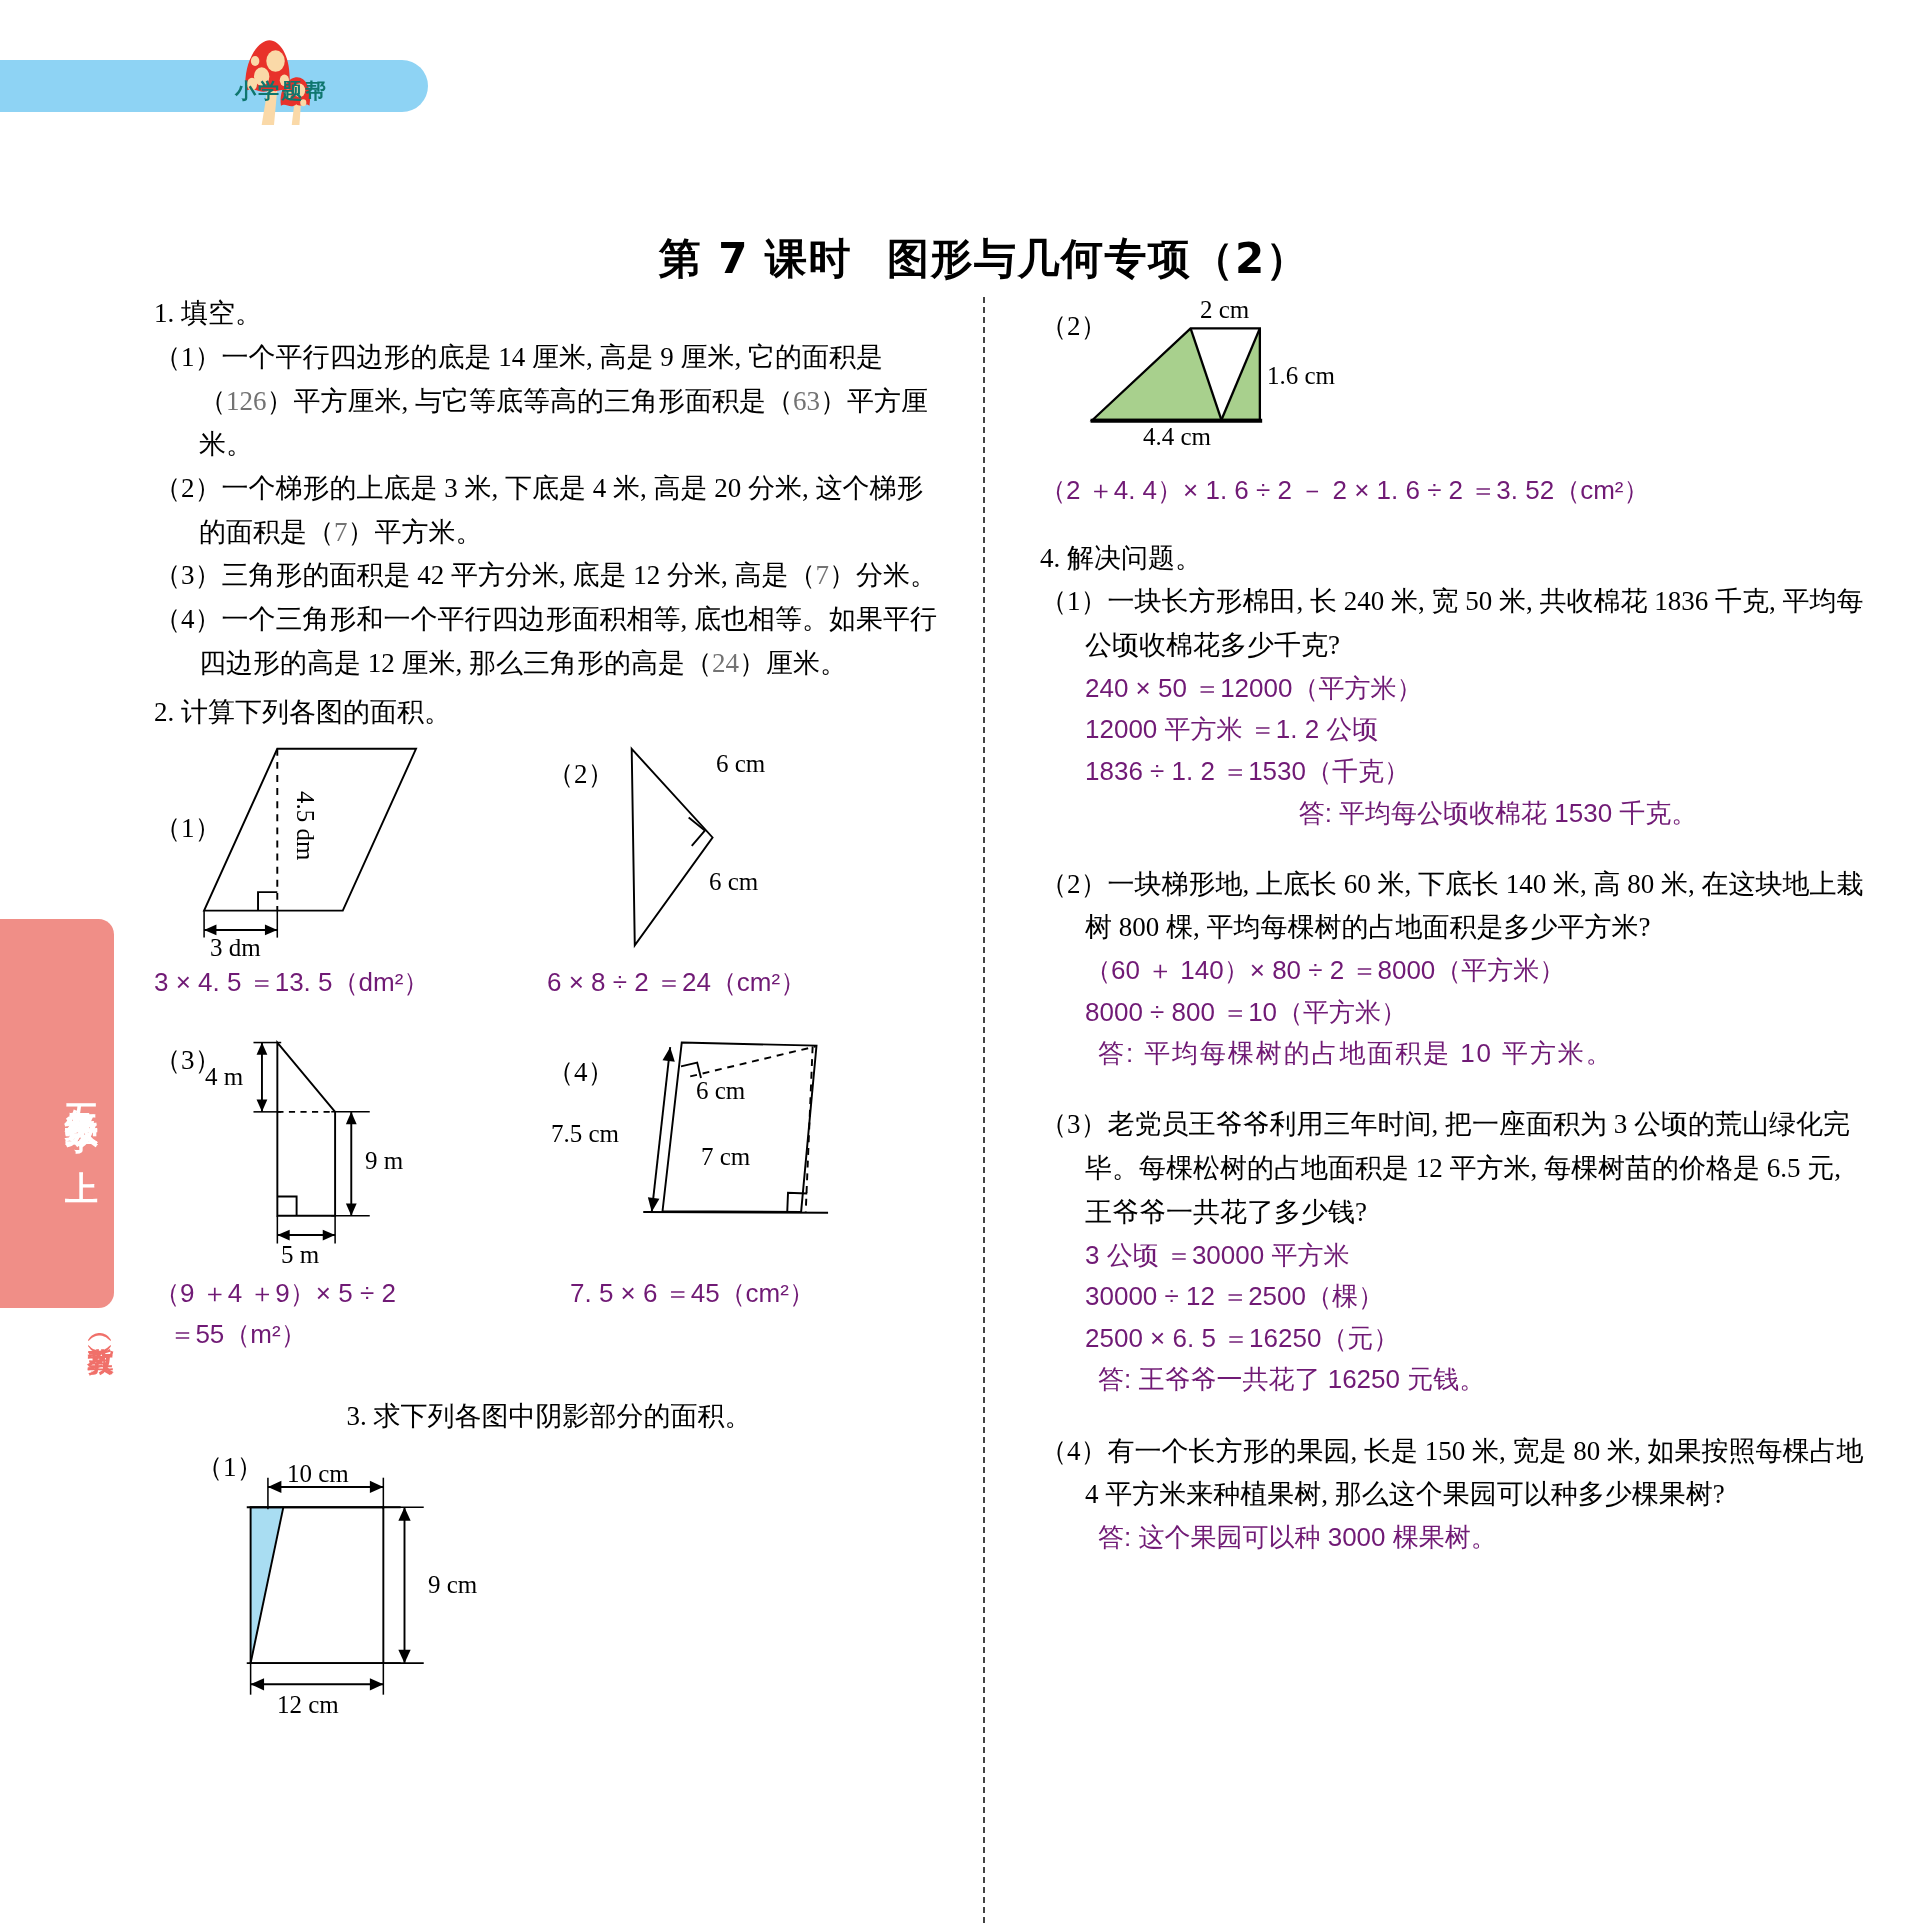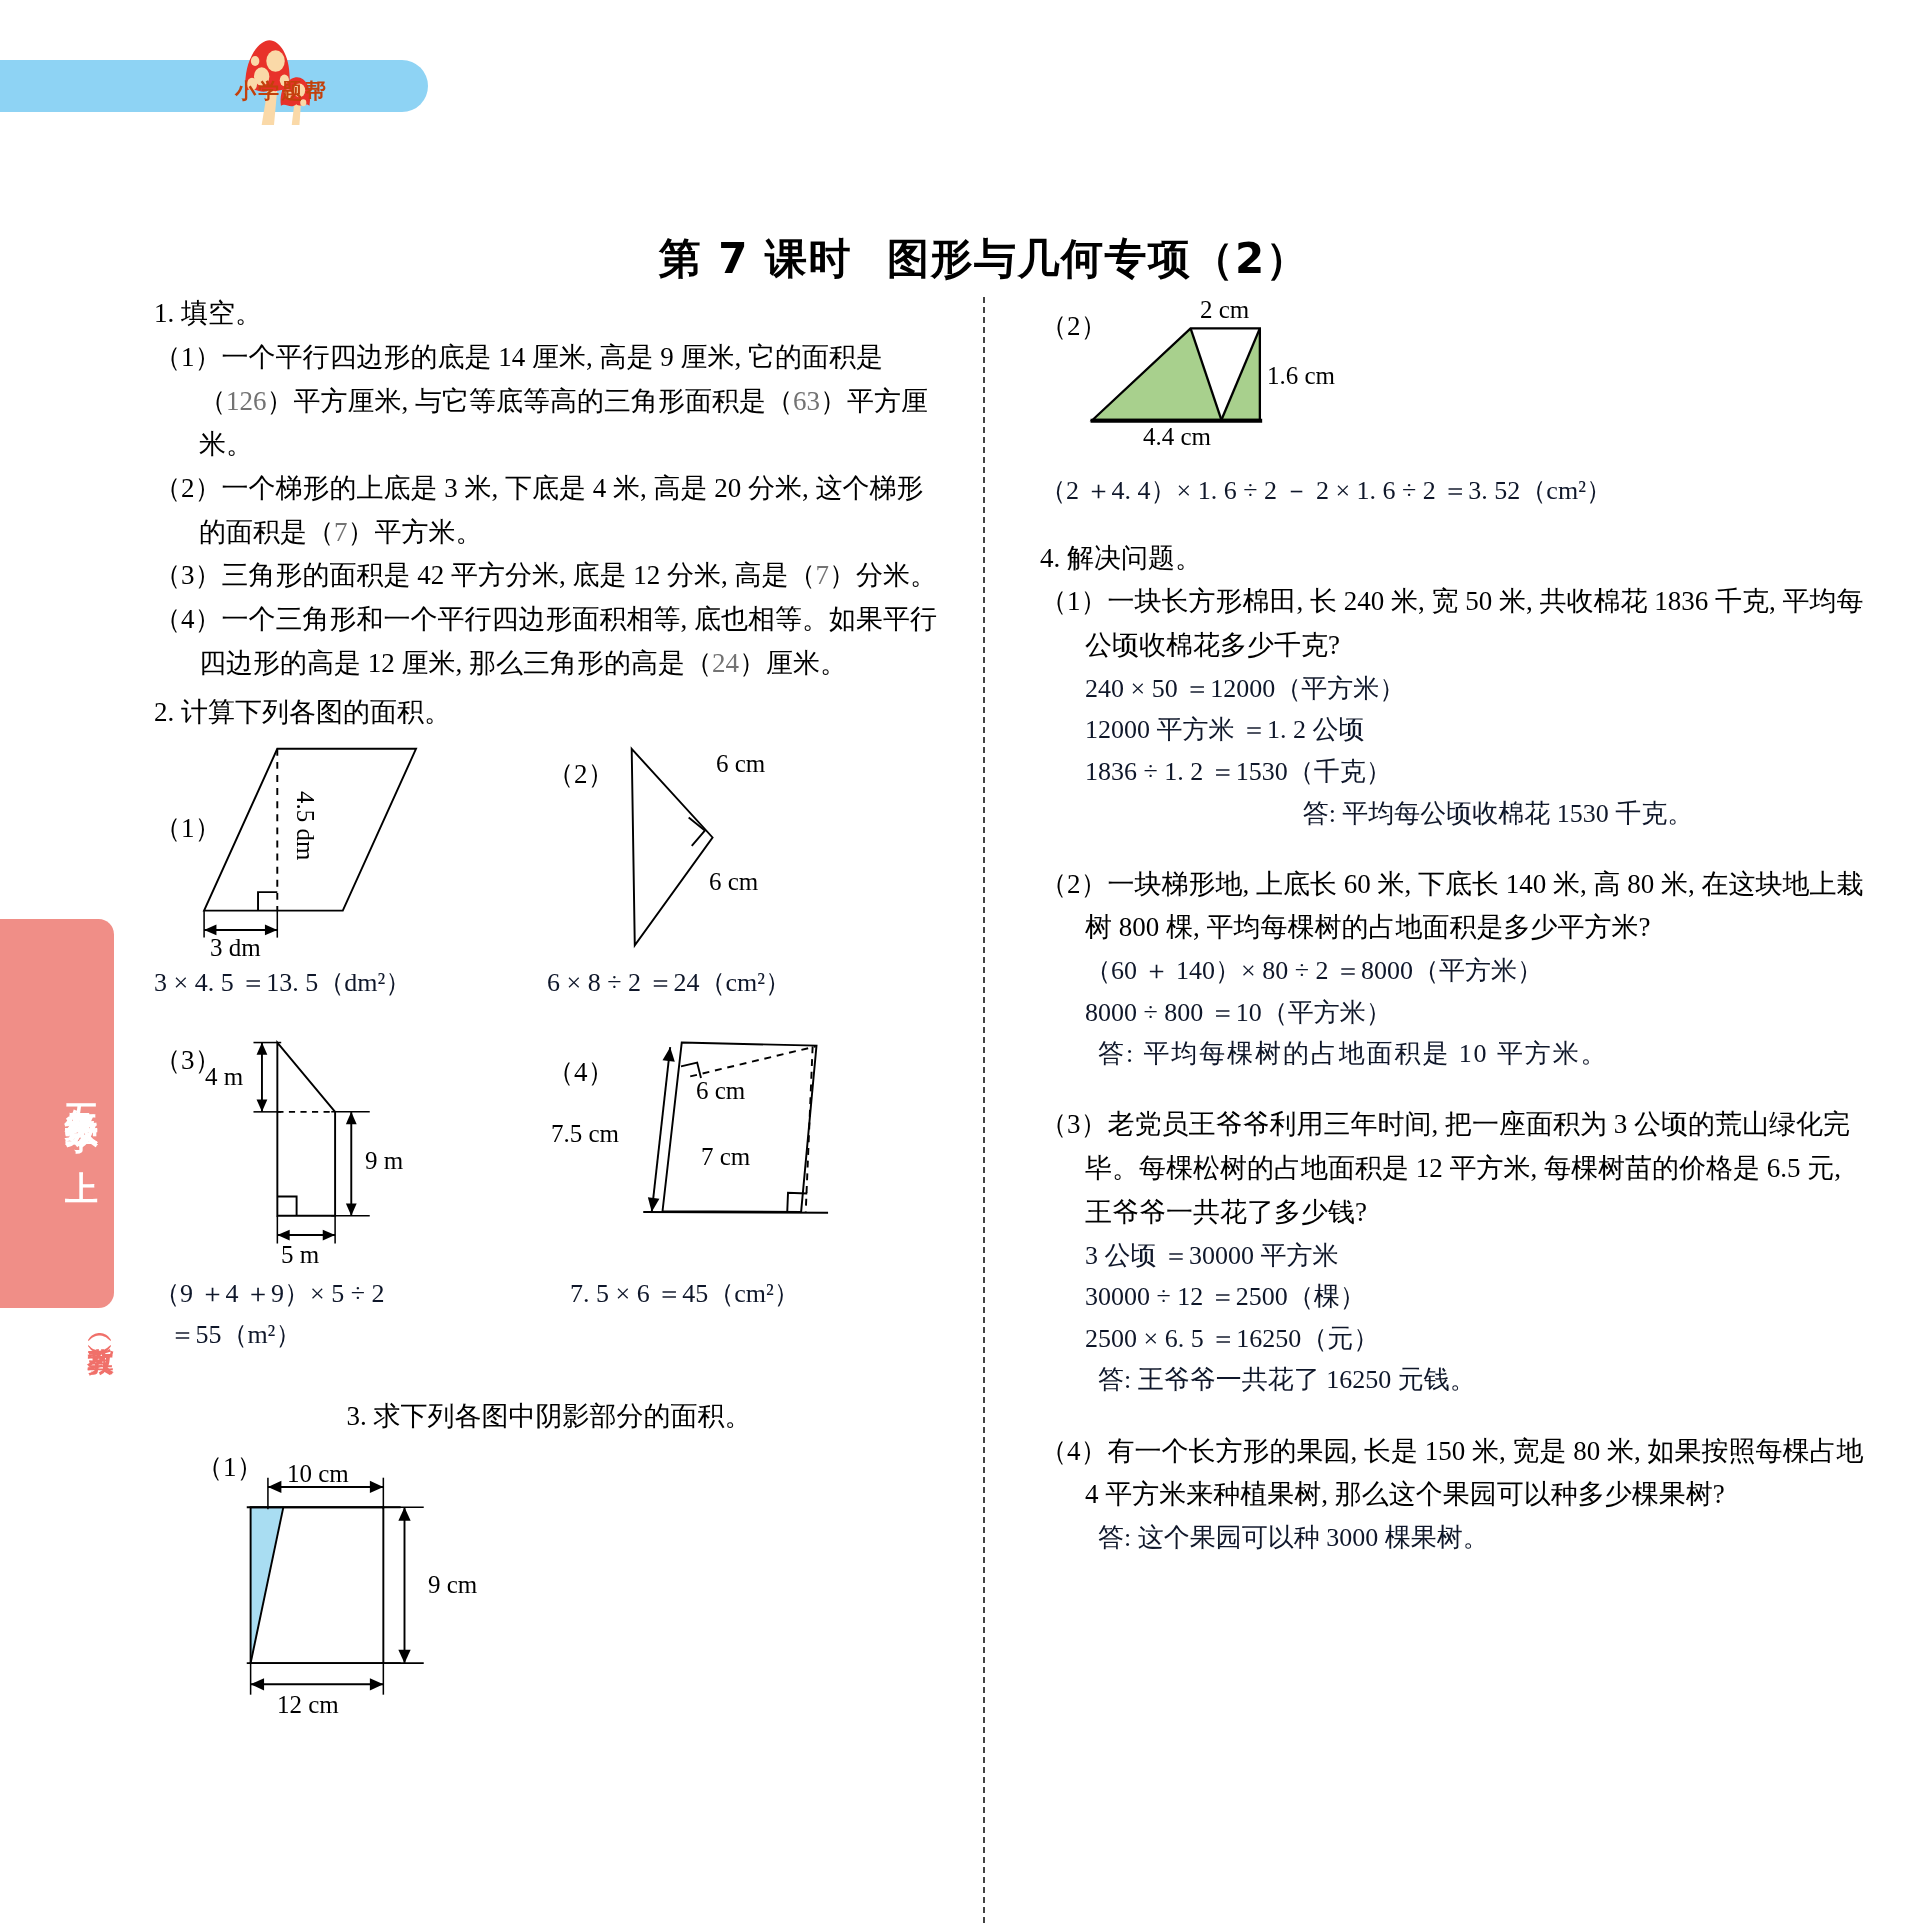--- a/index.html
+++ b/index.html
@@ -12,21 +12,21 @@
   }
   
   .header-bar{
     position:absolute;left:0;top:60px;width:428px;height:52px;
     background:#8ed3f4;border-radius:0 27px 27px 0;
   }
   .logo-wrap{position:absolute;left:146px;top:37px;width:293px;height:89px;}
   .brand-text{
     position:absolute;left:235px;top:77px;
     font-family:"DejaVu Sans","Liberation Sans",sans-serif;
-    font-size:21px;font-weight:700;color:#c2410c;letter-spacing:2.3px;
+    font-size:21px;font-weight:700;color:#0f766e;letter-spacing:2.3px;
     white-space:nowrap;
   }
   
   .side-tab{
     position:absolute;left:-23px;top:919px;width:137px;height:389px;
     background:#f08e87;border-radius:15.4px;
   }
   .side-tab-label{
     position:absolute;left:-23px;top:919px;width:137px;height:389px;
     display:flex;align-items:center;justify-content:flex-end;
@@ -62,22 +62,22 @@
   .col-left{left:154px;width:790px;}
   .col-right{left:1040px;width:828px;}
   .qtext{
     font-size:27px;line-height:1.62;color:#000;
     font-family:"Liberation Serif","DejaVu Serif",serif;
   }
   .numhead{font-size:27px;line-height:1.5;margin:0 0 2.3px 0;}
   .sub{ margin-left:45px; text-indent:-45px; padding-left:0; }
   .ans{color:#737373;}
   .ansline{
-    color:#0f172a;font-size:26px;line-height:1.6;
-    font-family:Liberation Serif, serif;
+    color:#701a75;font-size:26px;line-height:1.6;
+    font-family:Liberation Sans, sans-serif;
   }
   .ansline.indent{margin-left:45px;}
   
   .figrow{display:flex;margin-top:8.5px;}
   .figcell{position:relative;}
   .lbl{
     position:absolute;font-size:25px;color:#000;white-space:nowrap;
     font-family:"Liberation Serif","DejaVu Serif",serif;
   }
   .paren{

